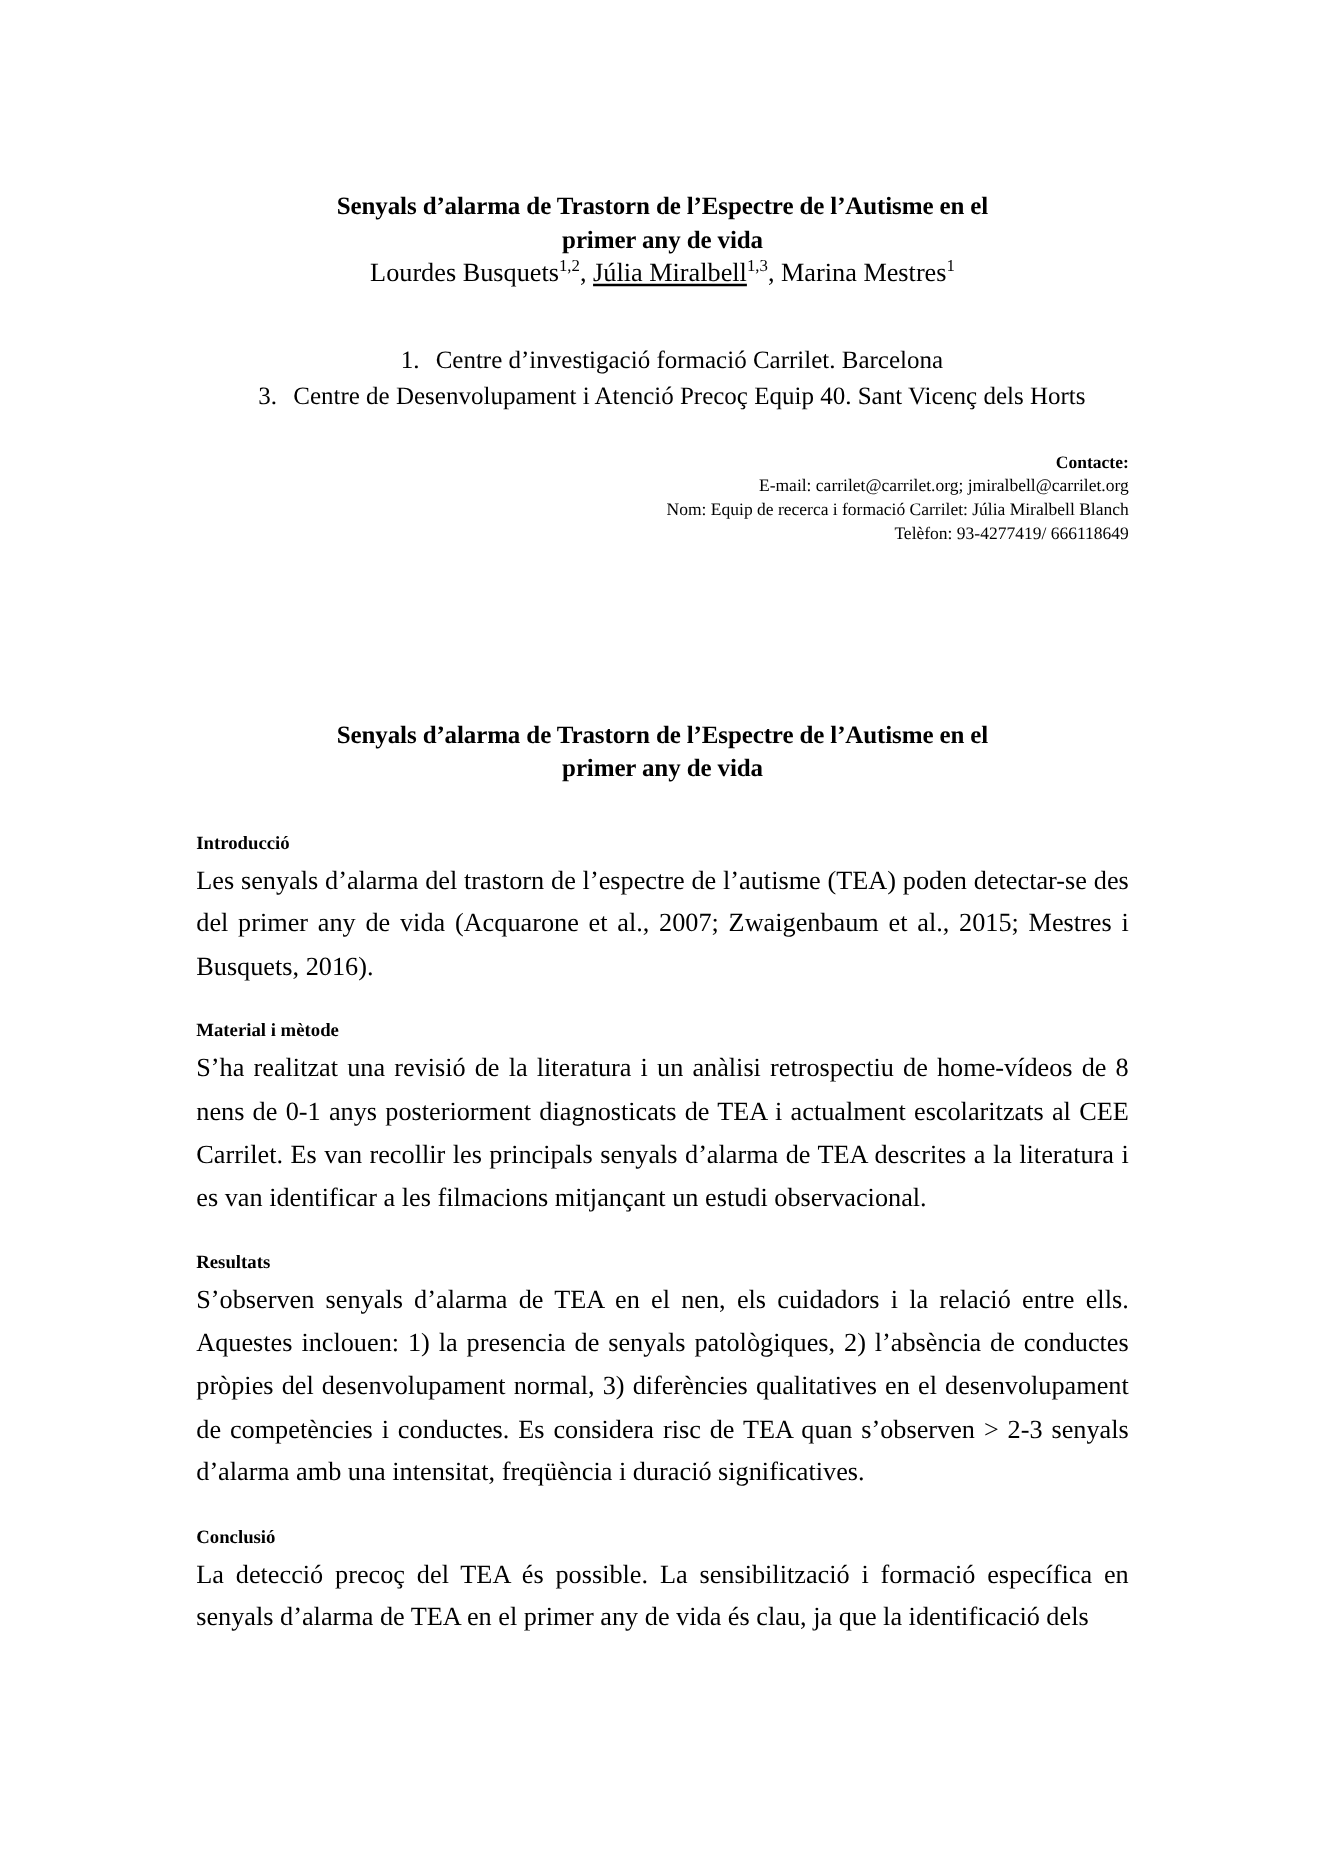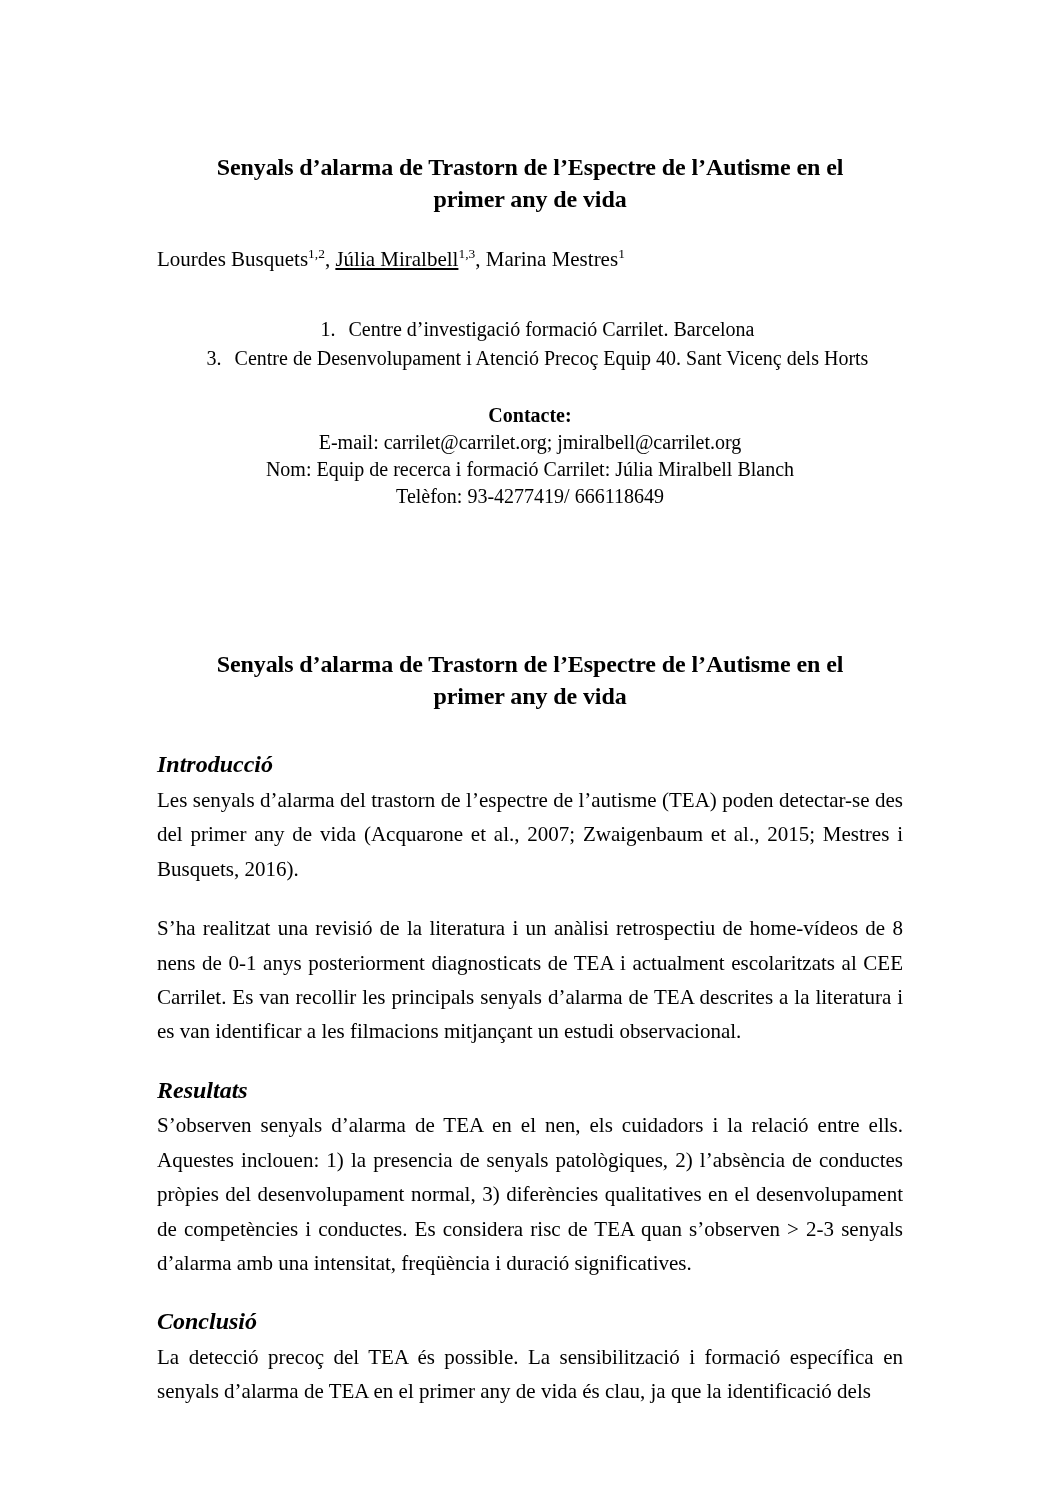--- a/index.html
+++ b/index.html
@@ -28,21 +28,21 @@
   
   .content {
     position: absolute;
     left: 157px;
     top: 0;
     width: 746px;
   }
 
   
   .doc-title {
-    font-size: 24px;
+    font-size: 20px;
     font-weight: bold;
     text-align: center;
     line-height: 1.33;
     letter-spacing: -0.1px;
     margin: 0;
   }
   .title-main {
     margin-top: 152px;
   }
   .title-second {
@@ -50,24 +50,23 @@
   }
   .title-line {
     display: block;
   }
   .title-line-2 {
     display: block;
   }
 
   
   .authors {
-    text-align: left;
+    text-align: center;
     font-size: 21px;
     line-height: 1.3;
-    margin-top: 30px;
   }
   .authors sup {
     font-size: 0.64em;
     vertical-align: super;
     line-height: 0;
   }
   .author-underline {
     text-decoration: underline;
     text-underline-offset: 2px;
   }
@@ -86,44 +85,43 @@
   .affil-num {
     display: inline-block;
     min-width: 30px;
     text-align: right;
     margin-right: 13px;
   }
 
   
   .contact-block {
     margin-top: 30px;
-    font-size: 20px;
+    font-size: 14px;
     line-height: 1.36;
-    text-align: center;
+    text-align: right;
   }
   .contact-heading {
     font-weight: bold;
     display: block;
   }
   .contact-line {
     display: block;
     white-space: nowrap;
   }
 
   
   .section {
     margin-top: 25px;
   }
   .section-heading {
     font-weight: bold;
-    font-size: 24px;
+    font-size: 15px;
     line-height: 1.35;
     margin: 0 0 2px 0;
     text-align: left;
-    font-style: italic;
   }
   .section-body {
     font-size: 21px;
     line-height: 1.64;
     text-align: justify;
     text-justify: inter-word;
     margin: 0;
     hyphens: none;
   }
   .section-first {
@@ -161,20 +159,21 @@
       <span class="title-line">Senyals d’alarma de Trastorn de l’Espectre de l’Autisme en el</span>
       <span class="title-line-2">primer any de vida</span>
     </h1>
 
     <div class="section section-first">
       <div class="section-heading">Introducció</div>
       <p class="section-body">Les senyals d’alarma del trastorn de l’espectre de l’autisme (TEA) poden detectar-se des del primer any de vida (Acquarone et al., 2007; Zwaigenbaum et al., 2015; Mestres i Busquets, 2016).</p>
     </div>
 
     <div class="section">
+      <div class="section-heading">Material i mètode</div>
       <p class="section-body">S’ha realitzat una revisió de la literatura i un anàlisi retrospectiu de home-vídeos de 8 nens de 0-1 anys posteriorment diagnosticats de TEA i actualment escolaritzats al CEE Carrilet. Es van recollir les principals senyals d’alarma de TEA descrites a la literatura i es van identificar a les filmacions mitjançant un estudi observacional.</p>
     </div>
 
     <div class="section">
       <div class="section-heading">Resultats</div>
       <p class="section-body">S’observen senyals d’alarma de TEA en el nen, els cuidadors i la relació entre ells. Aquestes inclouen: 1) la presencia de senyals patològiques, 2) l’absència de conductes pròpies del desenvolupament normal, 3) diferències qualitatives en el desenvolupament de competències i conductes. Es considera risc de TEA quan s’observen &gt; 2-3 senyals d’alarma amb una intensitat, freqüència i duració significatives.</p>
     </div>
 
     <div class="section">
       <div class="section-heading">Conclusió</div>

